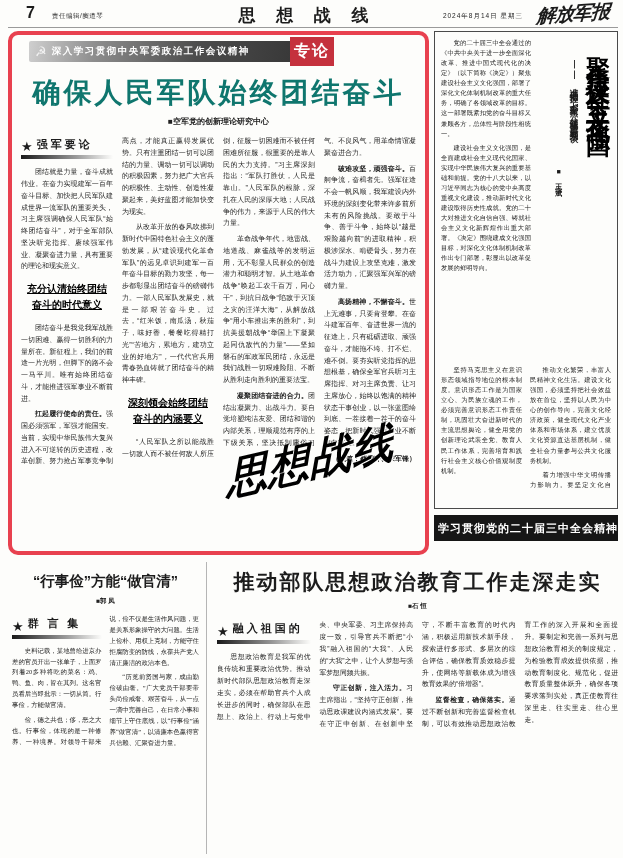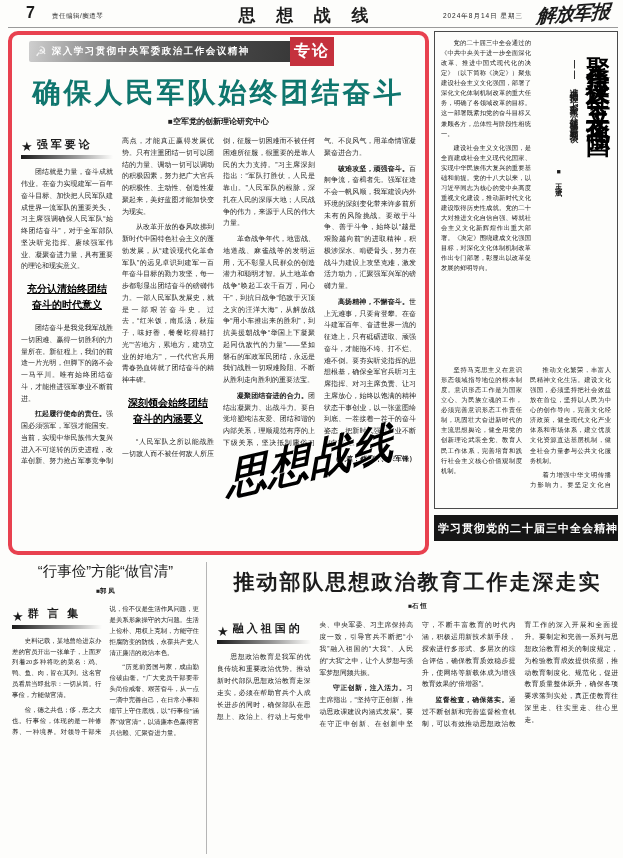--- a/index.html
+++ b/index.html
@@ -65,21 +65,21 @@
                  line-height:1.1; color:#000; }
   .sb-bottom { column-count:2; column-gap:8px; height:134px; font-size:6.3px; line-height:1.6;
                text-align:justify; margin-top:5px; }
   .sb-bar { position:absolute; left:434px; top:515px; width:184px; height:26px; background:#161616;
             color:#fff; font-size:11px; font-weight:800; letter-spacing:1px; text-align:right;
             line-height:26px; }
 
   
   .bottom { position:absolute; left:10px; top:562px; width:608px; height:292px; display:flex; }
   .bl { width:197px; border-right:1px solid #b5b5b5; padding:0 7px 0 2px; }
-  .bl-title { font-size:14.5px; font-weight:400; text-align:center; }
+  .bl-title { font-size:14.5px; font-weight:700; text-align:center; margin-top:10px; }
   .bl-byline, .br-byline { font-size:6.5px; font-weight:700; text-align:center; margin:6px 0 8px; color:#222; }
   .bl-cols { column-count:2; column-gap:8px; height:222px; font-size:6.4px; line-height:1.7;
              text-align:justify; font-family:"Liberation Serif","DejaVu Serif",serif; }
   .br { flex:1; padding-left:10px; }
   .br-title { font-size:21px; font-weight:900; text-align:center; letter-spacing:2px; margin-top:6px; }
   .br-cols { column-count:4; column-gap:9px; height:218px; font-size:6.8px; line-height:1.75;
              text-align:justify; }
 </style>
 </head>
 <body>

